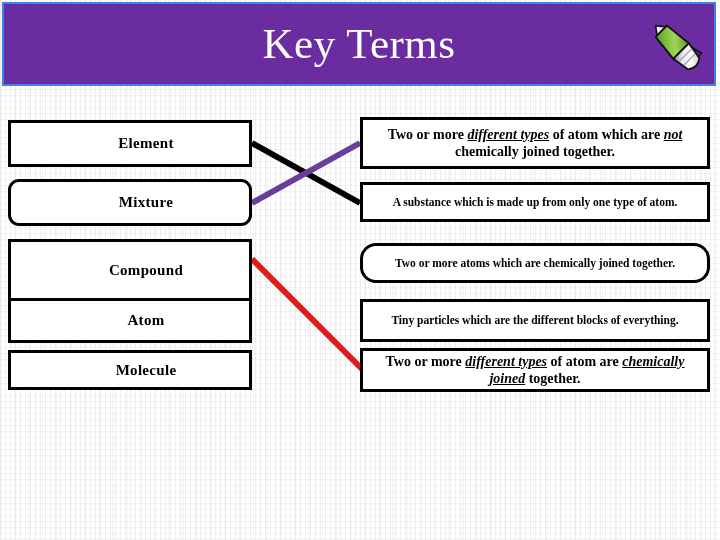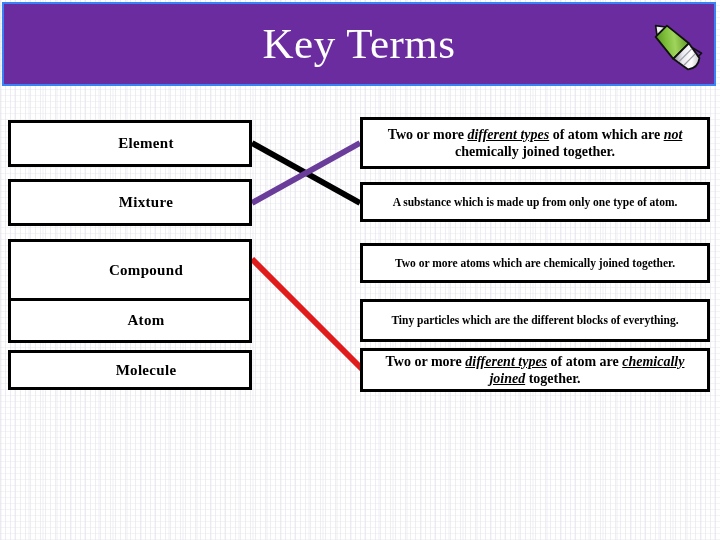--- a/index.html
+++ b/index.html
@@ -108,28 +108,28 @@
   .def-big   { font-size: 14px; }
 
   .em-underline {
     font-style: italic;
     text-decoration: underline;
     font-weight: bold;
   }
 
   
   #term-element   { top: 120px; height: 47px; }
-  #term-mixture   { top: 179px; height: 47px; }
+  #term-mixture   { top: 179px; height: 47px; border-radius: 11px; }
   #term-compound  { top: 239px; height: 62px; }
   #term-atom      { top: 298px; height: 45px; }
   #term-molecule  { top: 350px; height: 40px; }
 
   #def-mixture    { top: 117px; height: 52px; }
   #def-element    { top: 182px; height: 40px; align-items: center; }
-  #def-compound   { top: 243px; height: 40px; }
+  #def-compound   { top: 243px; height: 40px; border-radius: 16px; }
   #def-atom       { top: 299px; height: 43px; }
   #def-molecule   { top: 348px; height: 44px; }
 </style>
 </head>
 <body>
 
 <div id="slide-bg"></div>
 
 <svg id="connectors" viewBox="0 0 720 540" width="720" height="540">
   <line x1="252" y1="143" x2="360" y2="203" stroke="#000000" stroke-width="6"></line>

